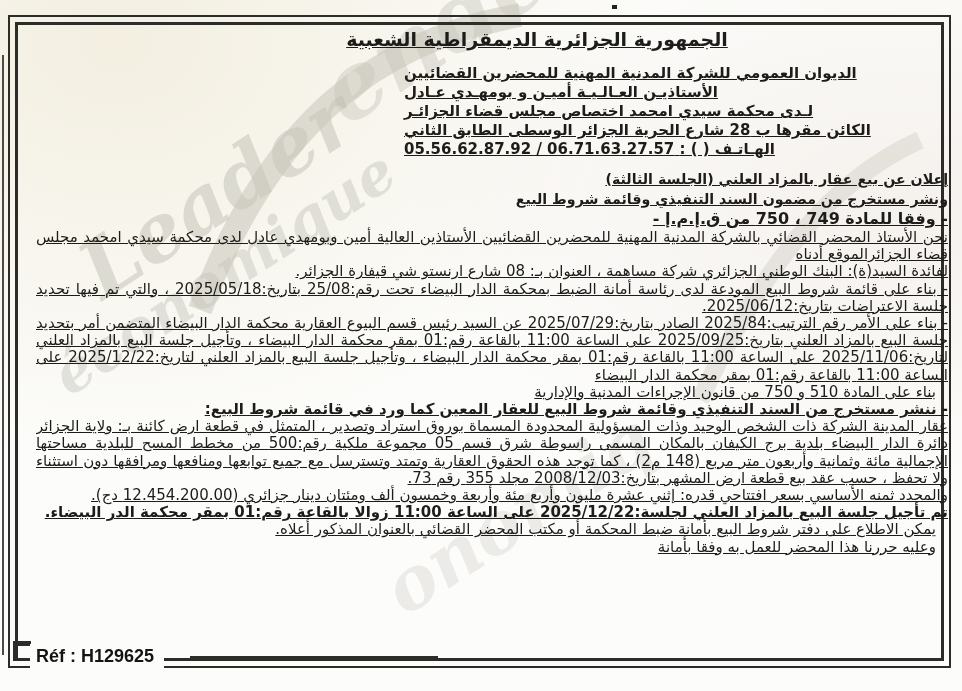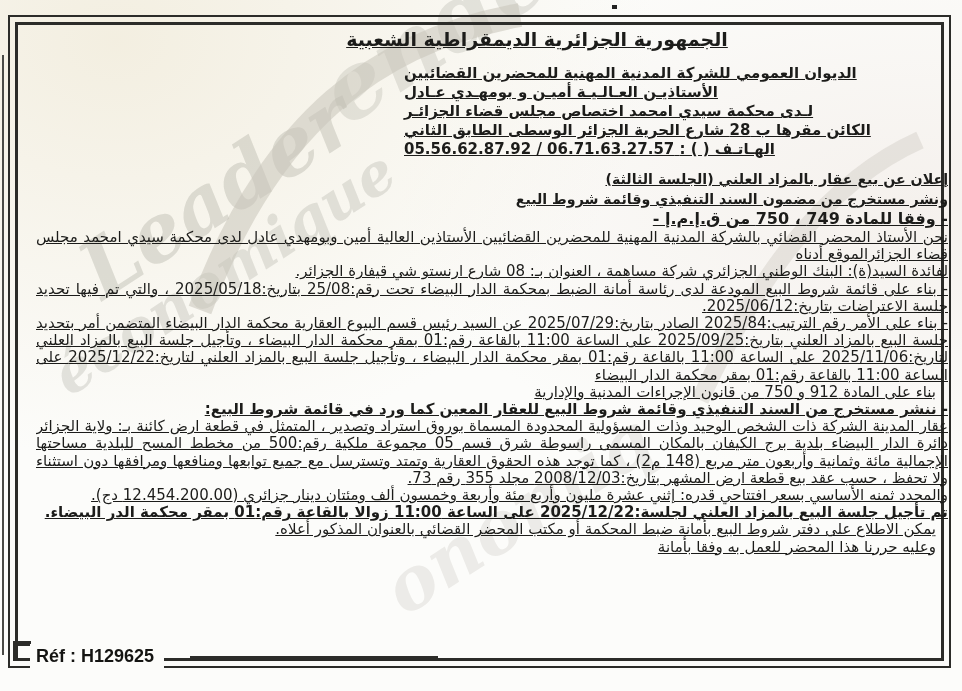--- a/index.html
+++ b/index.html
@@ -84,21 +84,21 @@
     <div>إعلان عن بيع عقار بالمزاد العلني (الجلسة الثالثة)</div>
     <div>ونشر مستخرج من مضمون السند التنفيذي وقائمة شروط البيع</div>
     <div class="small">- وفقا للمادة 749 ، 750 من ق.إ.م.إ -</div>
   </div>
 
   <div class="body-block">
     <p>نحن الأستاذ المحضر القضائي بالشركة المدنية المهنية للمحضرين القضائيين الأستاذين العالية أمين وبومهدي عادل لدى محكمة سيدي امحمد مجلس قضاء الجزائرالموقع أدناه</p>
     <p>لفائدة السيد(ة): البنك الوطني الجزائري شركة مساهمة ، العنوان بـ: 08 شارع ارنستو شي قيفارة الجزائر.</p>
     <p>- بناء على قائمة شروط البيع المودعة لدى رئاسة أمانة الضبط بمحكمة الدار البيضاء تحت رقم:25/08 بتاريخ:2025/05/18 ، والتي تم فيها تحديد جلسة الاعتراضات بتاريخ:2025/06/12.</p>
     <p>- بناء على الأمر رقم الترتيب:2025/84 الصادر بتاريخ:2025/07/29 عن السيد رئيس قسم البيوع العقارية محكمة الدار البيضاء المتضمن أمر بتحديد جلسة البيع بالمزاد العلني بتاريخ:2025/09/25 على الساعة 11:00 بالقاعة رقم:01 بمقر محكمة الدار البيضاء ، وتأجيل جلسة البيع بالمزاد العلني لتاريخ:2025/11/06 على الساعة 11:00 بالقاعة رقم:01 بمقر محكمة الدار البيضاء ، وتأجيل جلسة البيع بالمزاد العلني لتاريخ:2025/12/22 على الساعة 11:00 بالقاعة رقم:01 بمقر محكمة الدار البيضاء</p>
-    <p class="ind">بناء على المادة 912 و 750 من قانون الإجراءات المدنية والإدارية</p>
+    <p class="ind">بناء على المادة 510 و 750 من قانون الإجراءات المدنية والإدارية</p>
     <p class="b">- ننشر مستخرج من السند التنفيذي وقائمة شروط البيع للعقار المعين كما ورد في قائمة شروط البيع:</p>
     <p>عقار المدينة الشركة ذات الشخص الوحيد وذات المسؤولية المحدودة المسماة بوروق استراد وتصدير ، المتمثل في قطعة ارض كائنة بـ: ولاية الجزائر دائرة الدار البيضاء بلدية برج الكيفان بالمكان المسمى راسوطة شرق قسم 05 مجموعة ملكية رقم:500 من مخطط المسح للبلدية مساحتها الإجمالية مائة وثمانية وأربعون متر مربع (148 م2) ، كما توجد هذه الحقوق العقارية وتمتد وتسترسل مع جميع توابعها ومنافعها ومرافقها دون استثناء ولا تحفظ ، حسب عقد بيع قطعة ارض المشهر بتاريخ:2008/12/03 مجلد 355 رقم 73.</p>
     <p>والمحدد ثمنه الأساسي بسعر افتتاحي قدره: إثني عشرة مليون وأربع مئة وأربعة وخمسون ألف ومئتان دينار جزائري (12.454.200.00 دج).</p>
     <p class="b">تم تأجيل جلسة البيع بالمزاد العلني لجلسة:2025/12/22 على الساعة 11:00 زوالا بالقاعة رقم:01 بمقر محكمة الدر البيضاء.</p>
     <p class="ind">يمكن الاطلاع على دفتر شروط البيع بأمانة ضبط المحكمة أو مكتب المحضر القضائي بالعنوان المذكور أعلاه.</p>
     <p class="ind">وعليه حررنا هذا المحضر للعمل به وفقا بأمانة</p>
   </div>
 
 </div>
 

